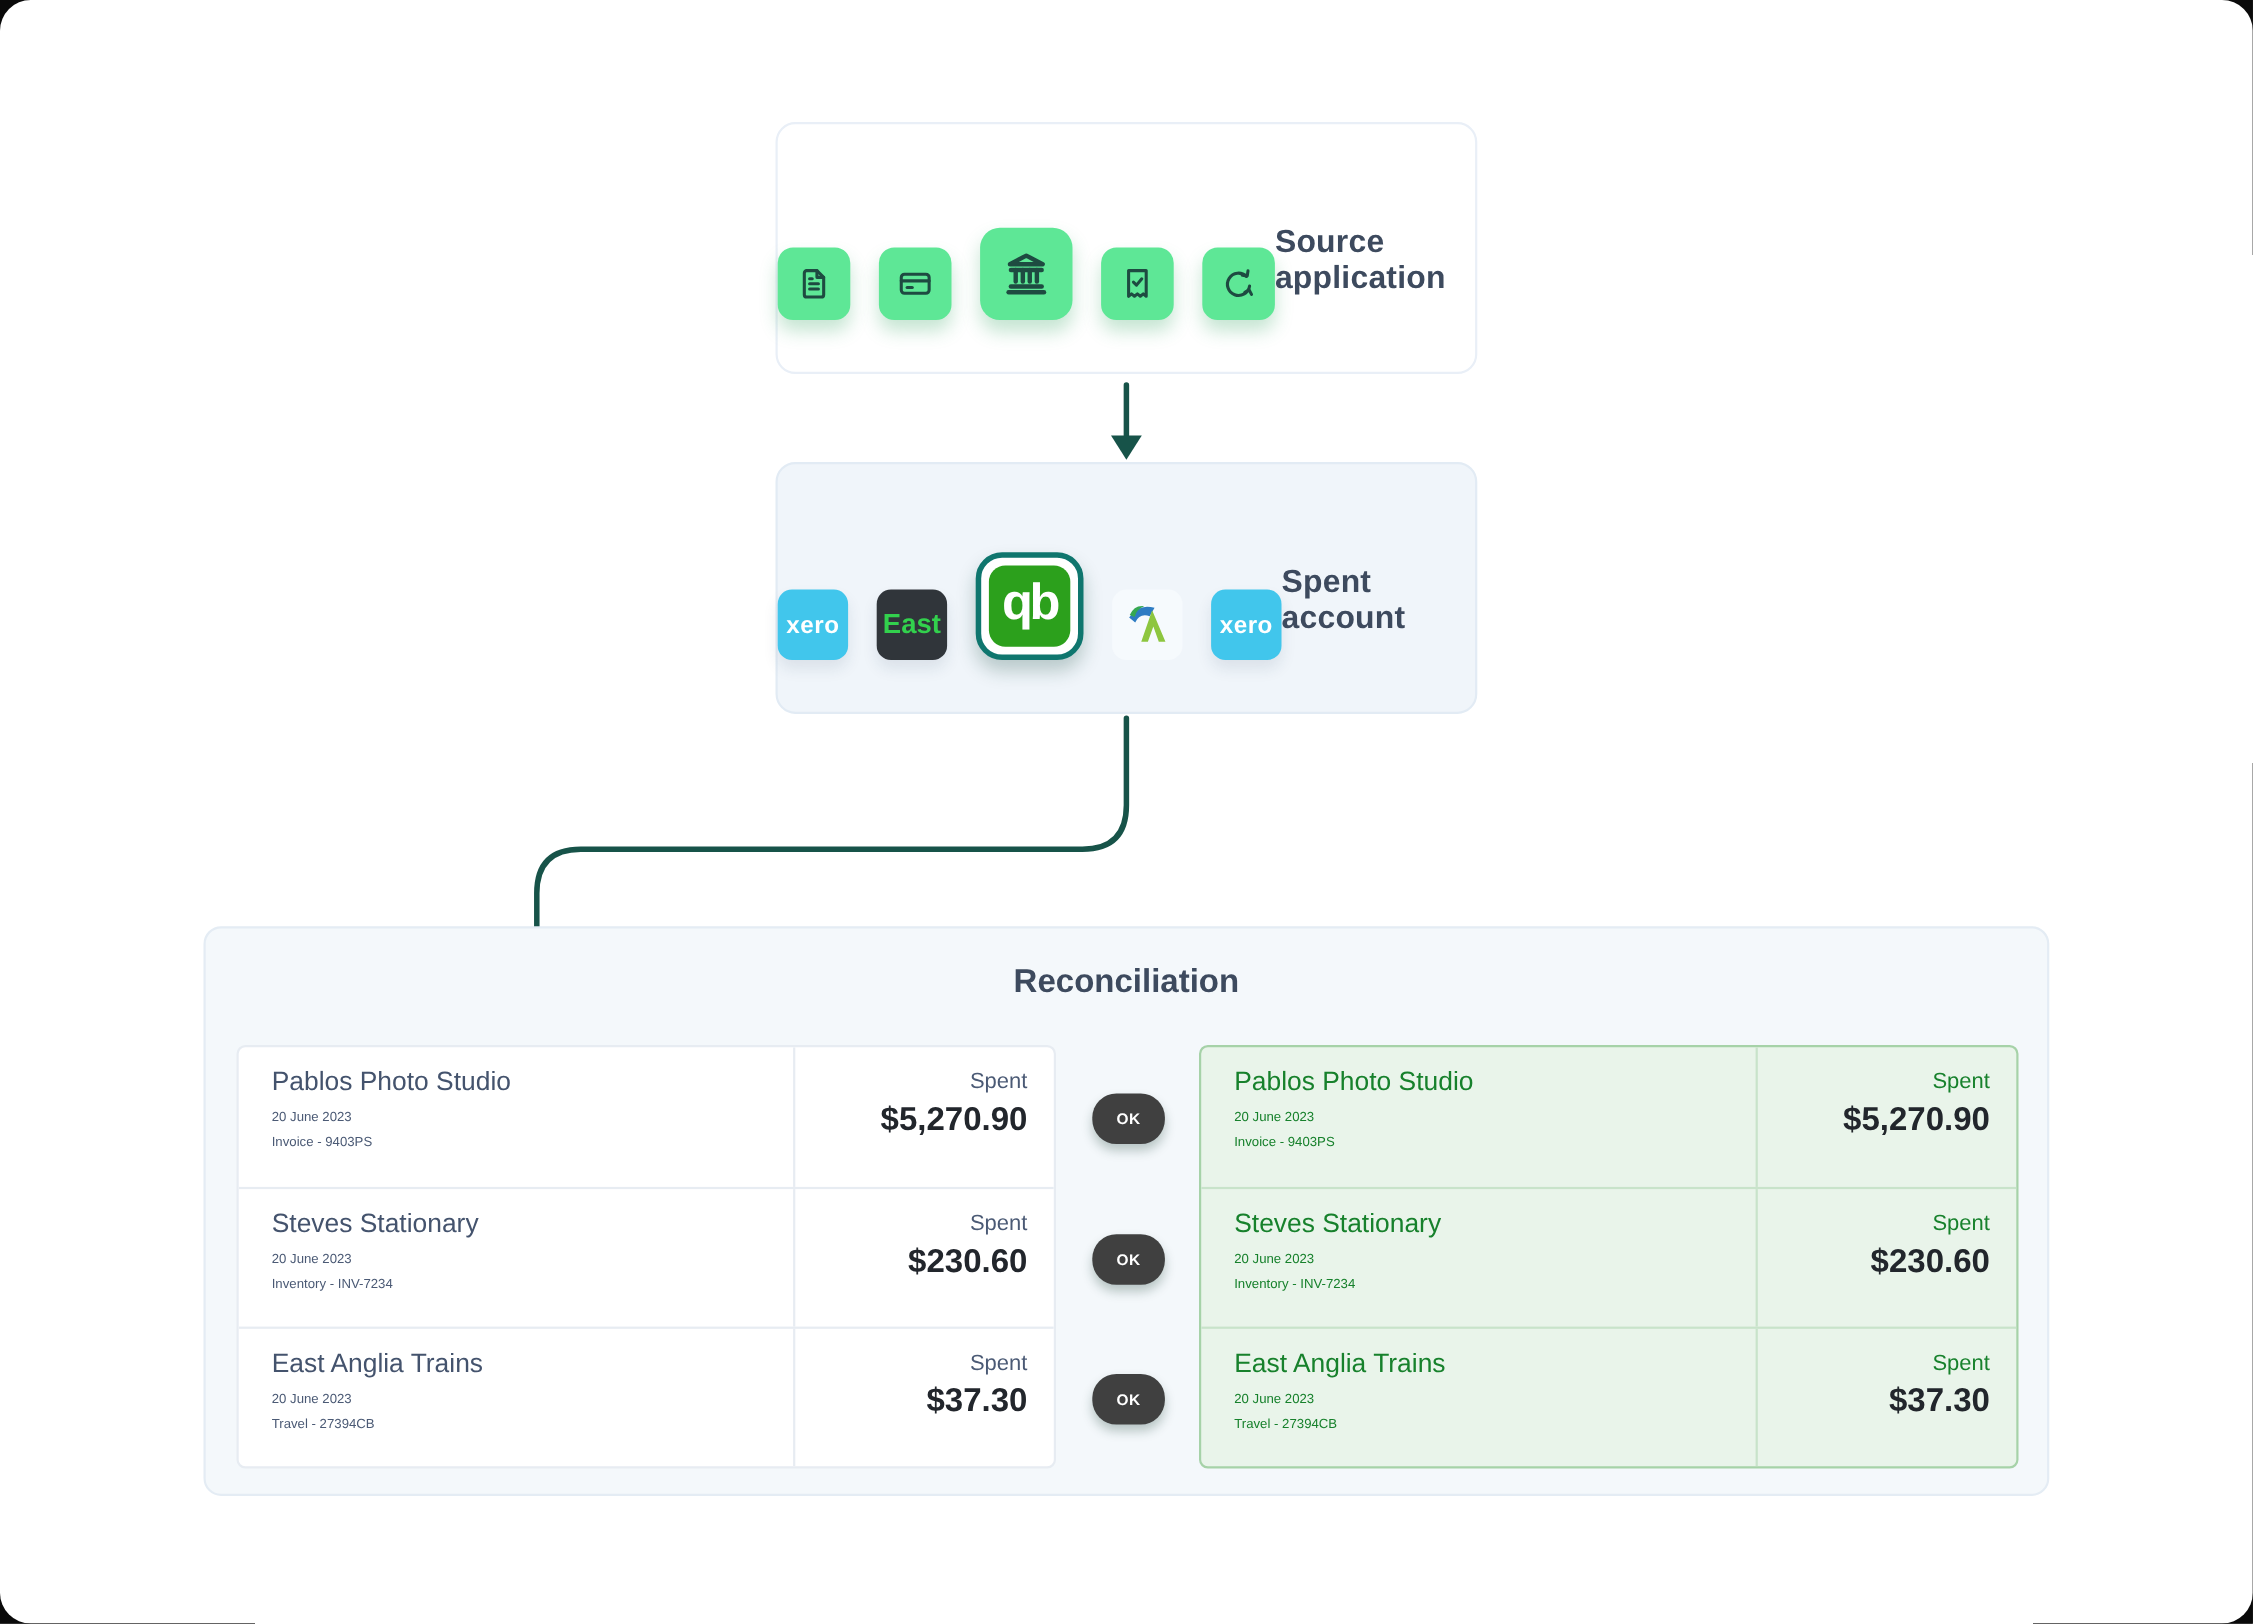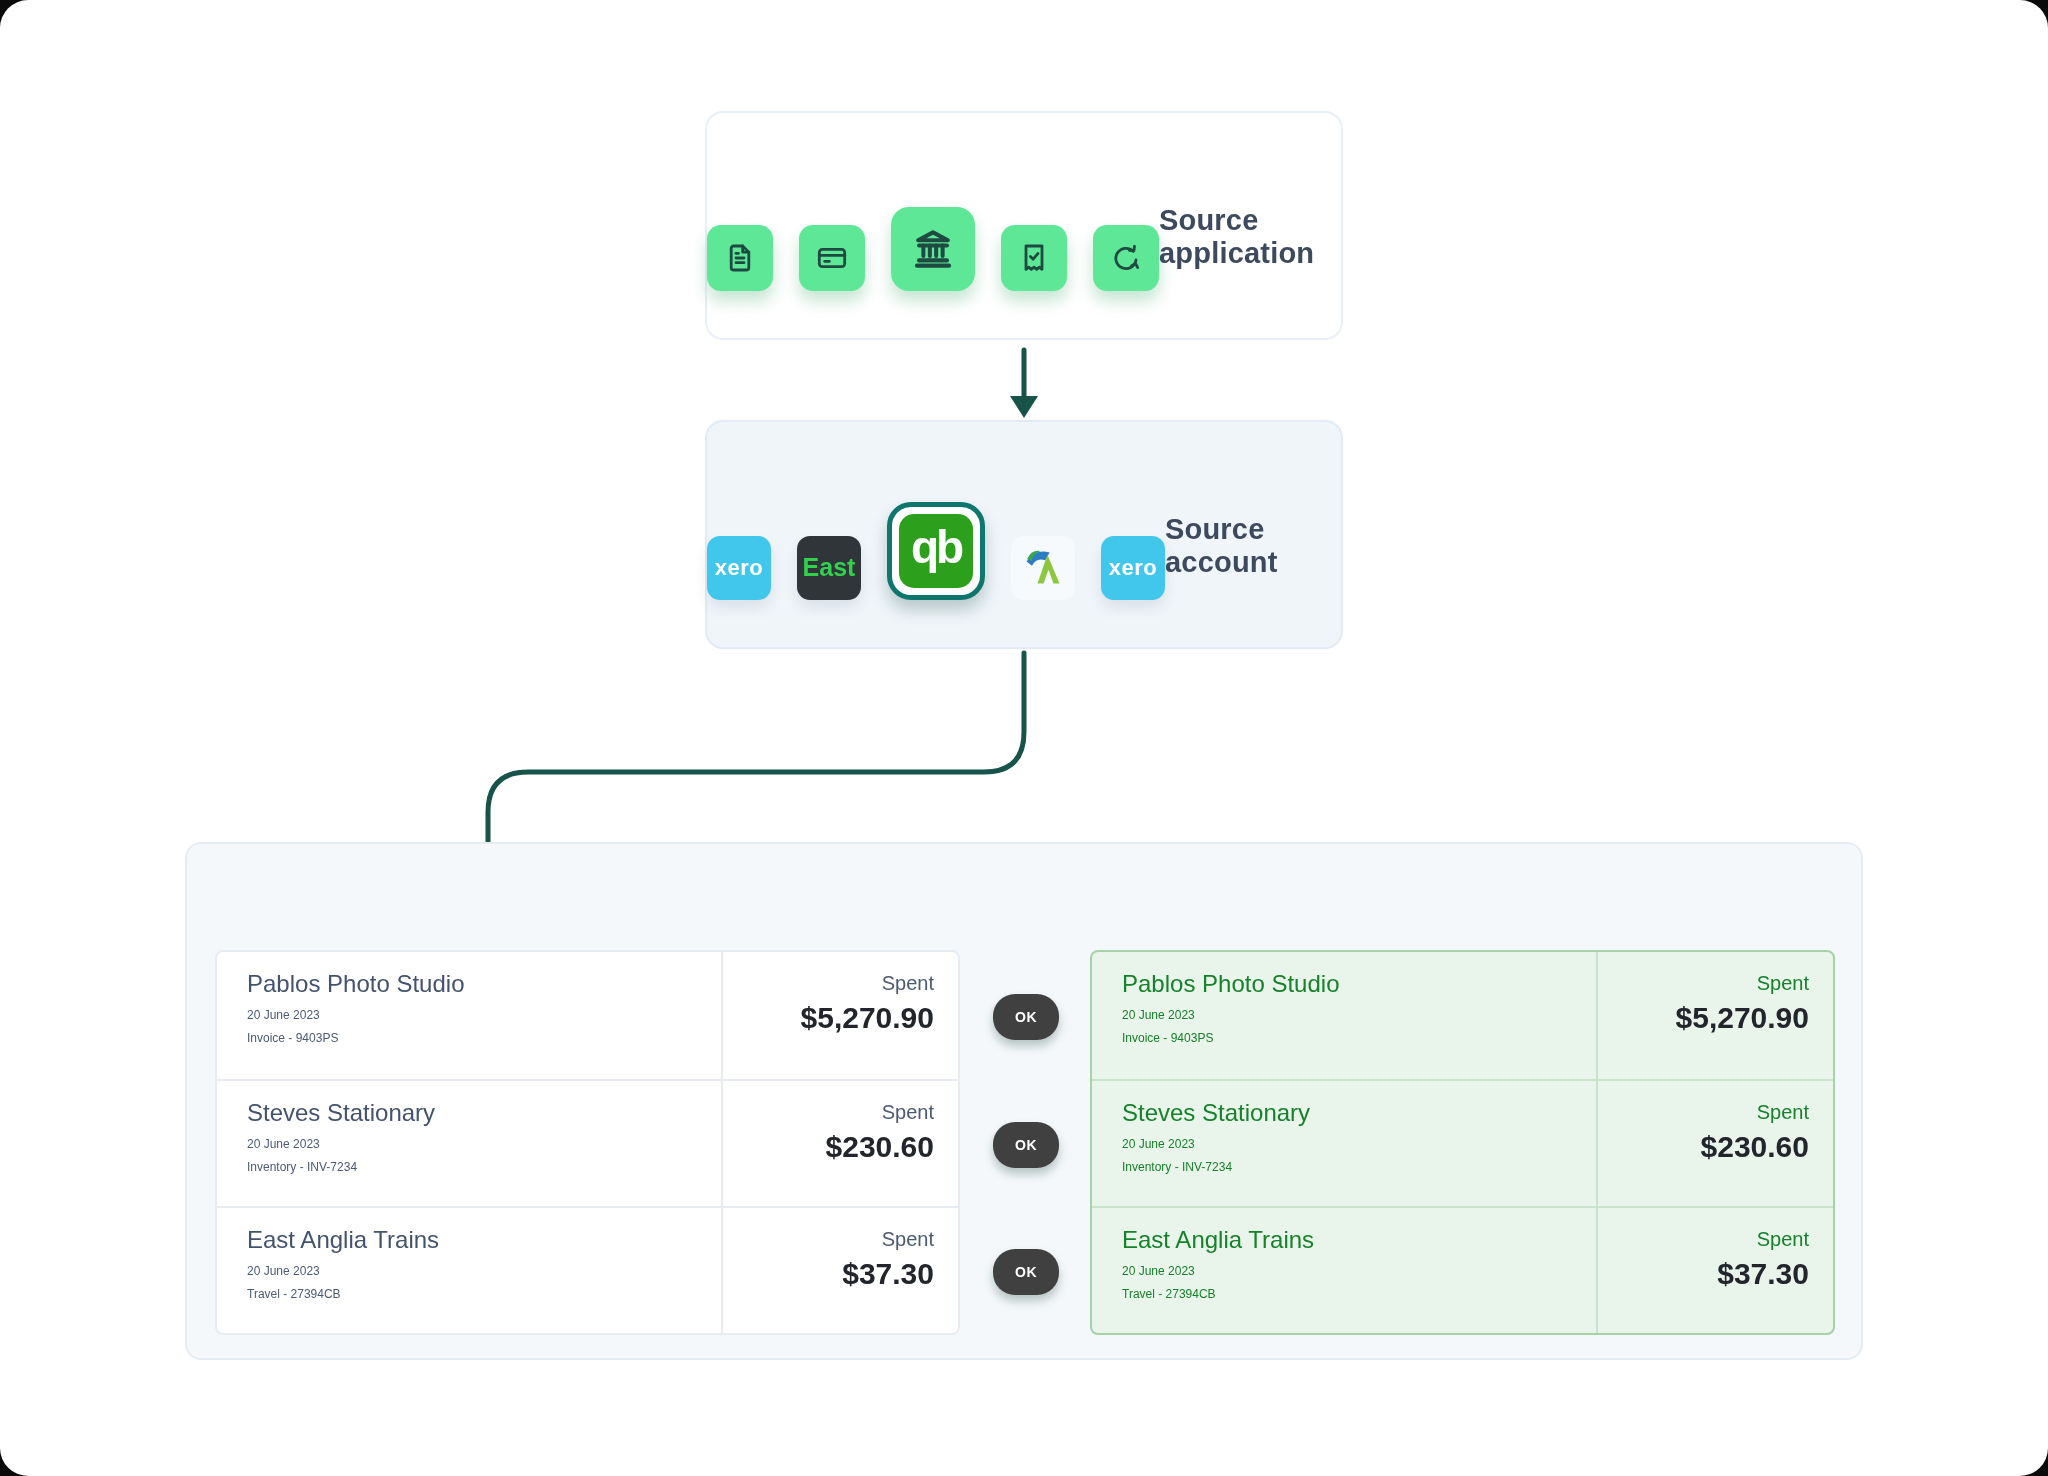--- a/index.html
+++ b/index.html
@@ -131,29 +131,30 @@
       <div class="app app-freeagent">
         <svg width="44" height="44" viewBox="0 0 40 40">
           <path d="M5 14 Q13 2 26 6 L22 13 Q14 10 10 18 Z" fill="#2e7cc3"></path>
           <path d="M5.5 12 Q9 3.5 17.5 4.5 Q11 7.5 9.5 13.5 Z" fill="#36a852"></path>
           <polygon points="24,8 35,34 29.5,34 25,21.5 20.5,34 15,34" fill="#8dc63f"></polygon>
           <polygon points="24,8 29,8 35,34 29.5,34" fill="#2e7cc3" opacity="0"></polygon>
         </svg>
       </div>
       <div class="app app-xero">xero</div>
     </div>
-    <div class="card-label">Source account</div>
+    <div class="card-label">Spent account</div>
   </div>
 
   <svg class="arrow-svg" style="left:460px;top:646px" width="600" height="312">
     <path d="M564,7 L564,86 Q564,126 524,126 L68,126 Q28,126 28,166 L28,268" stroke="#175349" stroke-width="5" fill="none" stroke-linecap="round"></path>
     <polygon points="13,266 43,266 28,294" fill="#175349"></polygon>
   </svg>
 
   <div id="panel">
+    <div id="panel-title">Reconciliation</div>
 
     <div class="txn-table" id="source-table">
       <div class="txn-row">
         <div class="txn-main">
           <div class="txn-name">Pablos Photo Studio</div>
           <div class="txn-sub">20 June 2023</div>
           <div class="txn-sub">Invoice - 9403PS</div>
         </div>
         <div class="txn-amount">
           <div class="spent-label">Spent</div>

